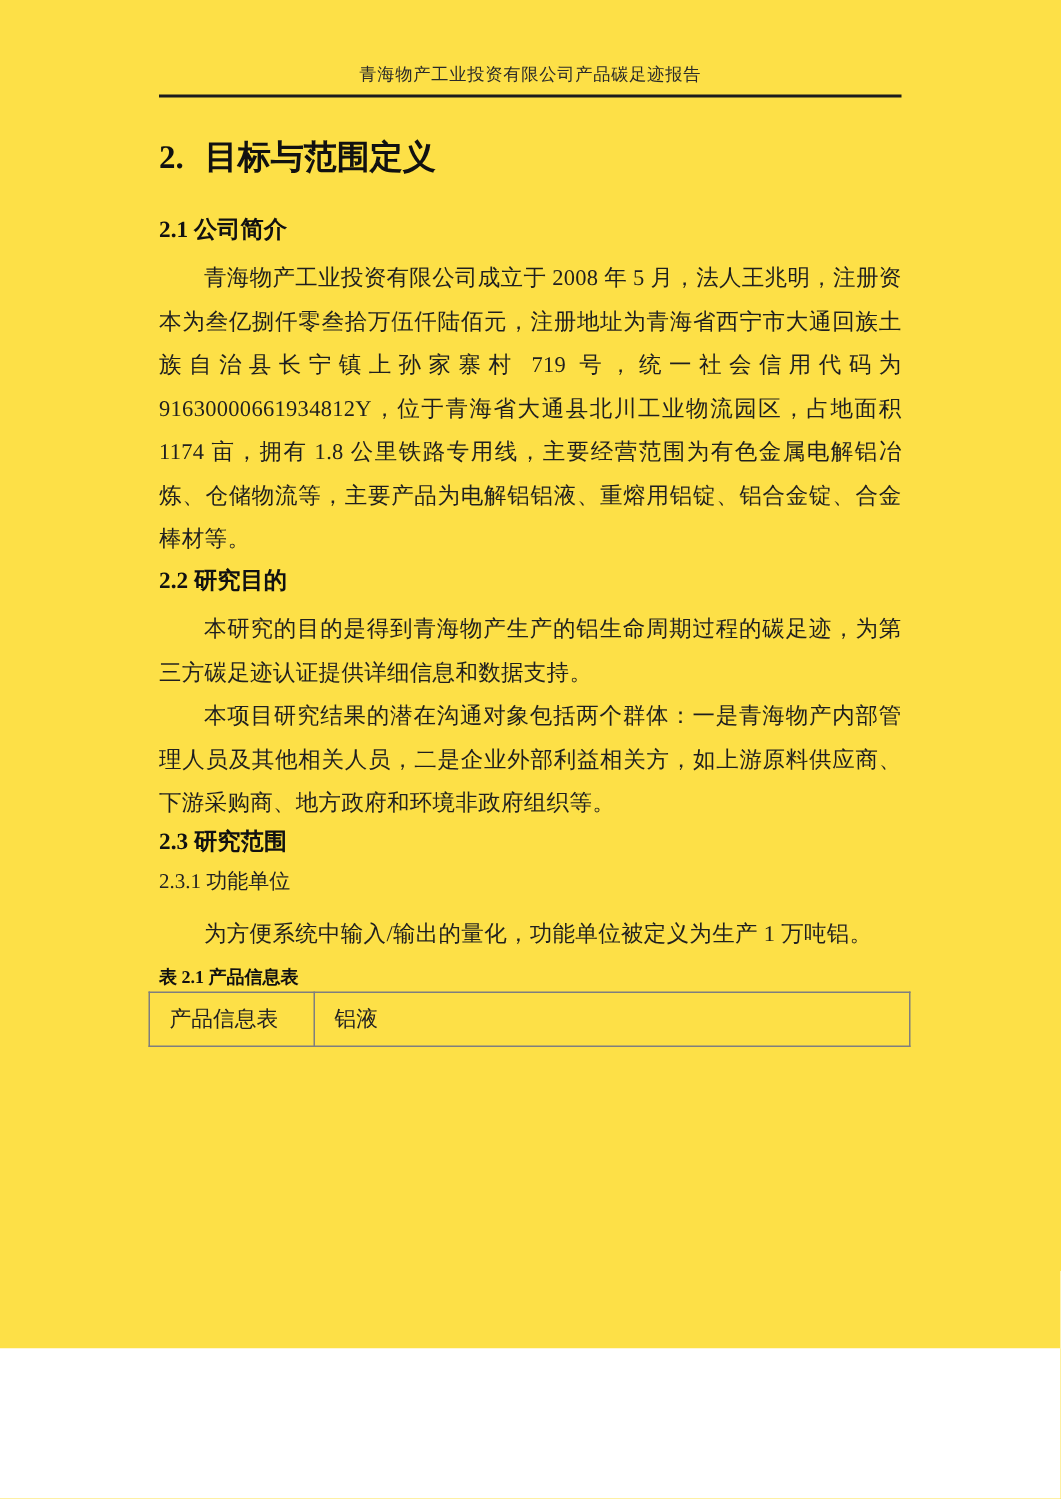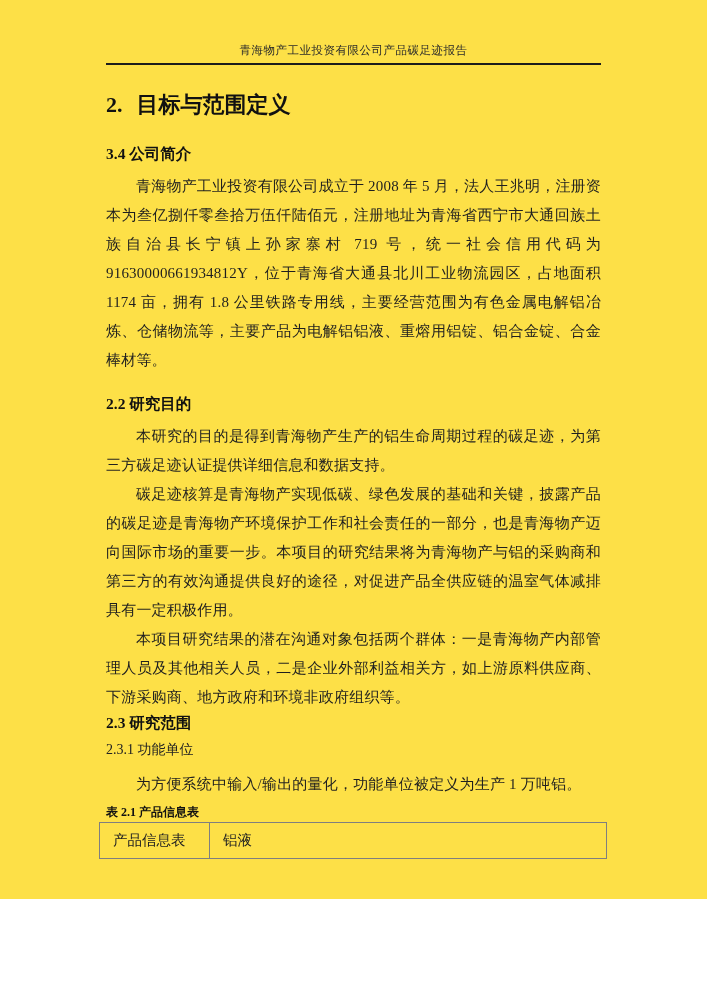--- a/index.html
+++ b/index.html
@@ -36,21 +36,21 @@
   }
   h1.chapter .num { margin-right: 14px; }
   h2.sec {
     font-size: 15.5px;
     line-height: 21px;
     font-weight: bold;
     color: #111;
     margin: 0;
   }
   h2.sec-21 { margin-top: 26px; }
-  h2.sec-22 { margin-top: 18px; }
+  h2.sec-22 { margin-top: 2px; }
   h2.sec-23 { margin-top: 0; }
   h3.subsec {
     font-size: 14px;
     line-height: 21px;
     font-weight: normal;
     color: #222;
     margin: 6px 0 0 0;
   }
   p.body {
     font-size: 15px;
@@ -108,26 +108,25 @@
 <div class="page">
 
   <div class="doc-header">
     <span>青海物产工业投资有限公司产品碳足迹报告</span>
   </div>
 
   <h1 class="chapter">
     <span class="num">2.</span><span>目标与范围定义</span>
   </h1>
 
-  <h2 class="sec sec-21">3.4 公司简介</h2>
+  <h2 class="sec sec-21">2.1 公司简介</h2>
   <p class="body first">青海物产工业投资有限公司成立于 2008 年 5 月，法人王兆明，注册资本为叁亿捌仟零叁拾万伍仟陆佰元，注册地址为青海省西宁市大通回族土族自治县长宁镇上孙家寨村 719 号，统一社会信用代码为 91630000661934812Y，位于青海省大通县北川工业物流园区，占地面积 1174 亩，拥有 1.8 公里铁路专用线，主要经营范围为有色金属电解铝冶炼、仓储物流等，主要产品为电解铝铝液、重熔用铝锭、铝合金锭、合金棒材等。</p>
 
   <h2 class="sec sec-22">2.2 研究目的</h2>
   <p class="body first">本研究的目的是得到青海物产生产的铝生命周期过程的碳足迹，为第三方碳足迹认证提供详细信息和数据支持。</p>
-  <p class="body">碳足迹核算是青海物产实现低碳、绿色发展的基础和关键，披露产品的碳足迹是青海物产环境保护工作和社会责任的一部分，也是青海物产迈向国际市场的重要一步。本项目的研究结果将为青海物产与铝的采购商和第三方的有效沟通提供良好的途径，对促进产品全供应链的温室气体减排具有一定积极作用。</p>
   <p class="body">本项目研究结果的潜在沟通对象包括两个群体：一是青海物产内部管理人员及其他相关人员，二是企业外部利益相关方，如上游原料供应商、下游采购商、地方政府和环境非政府组织等。</p>
 
   <h2 class="sec sec-23">2.3 研究范围</h2>
 
   <h3 class="subsec">2.3.1 功能单位</h3>
   <p class="body fu">为方便系统中输入/输出的量化，功能单位被定义为生产 1 万吨铝。</p>
 
   <div class="tbl-caption">表 2.1 产品信息表</div>
   <table class="info">
     <tbody>

